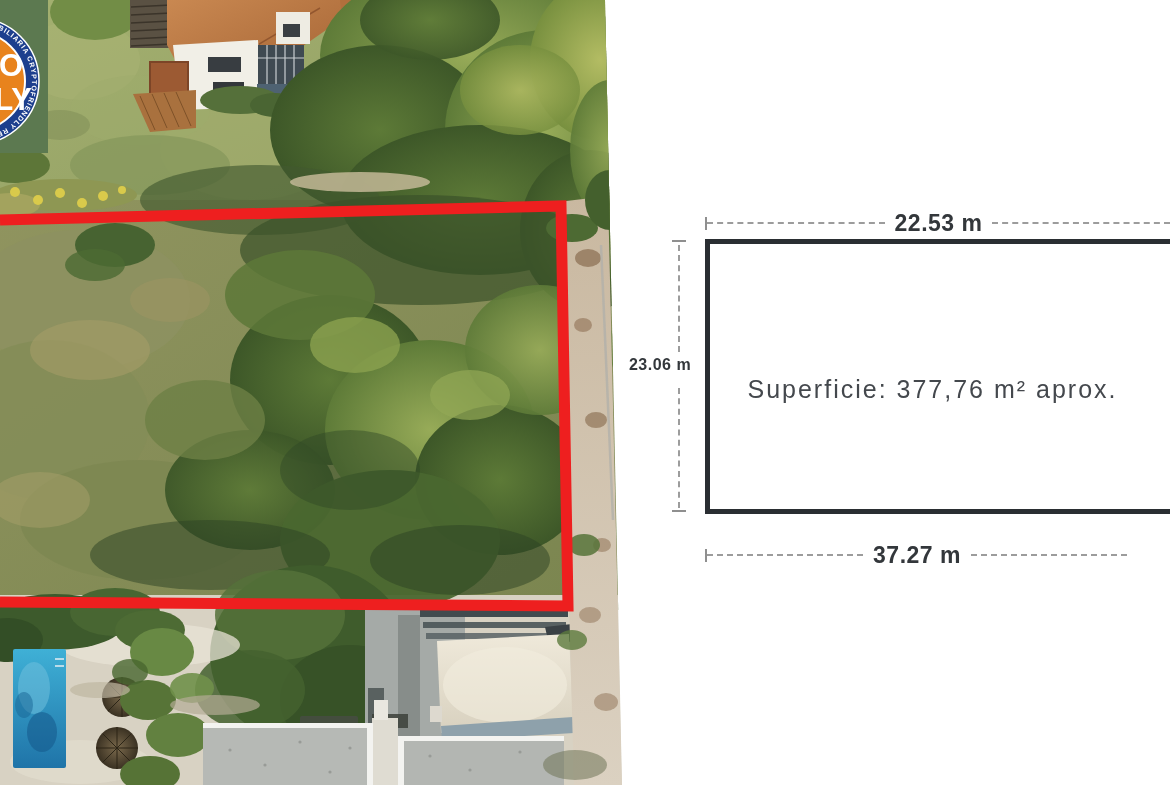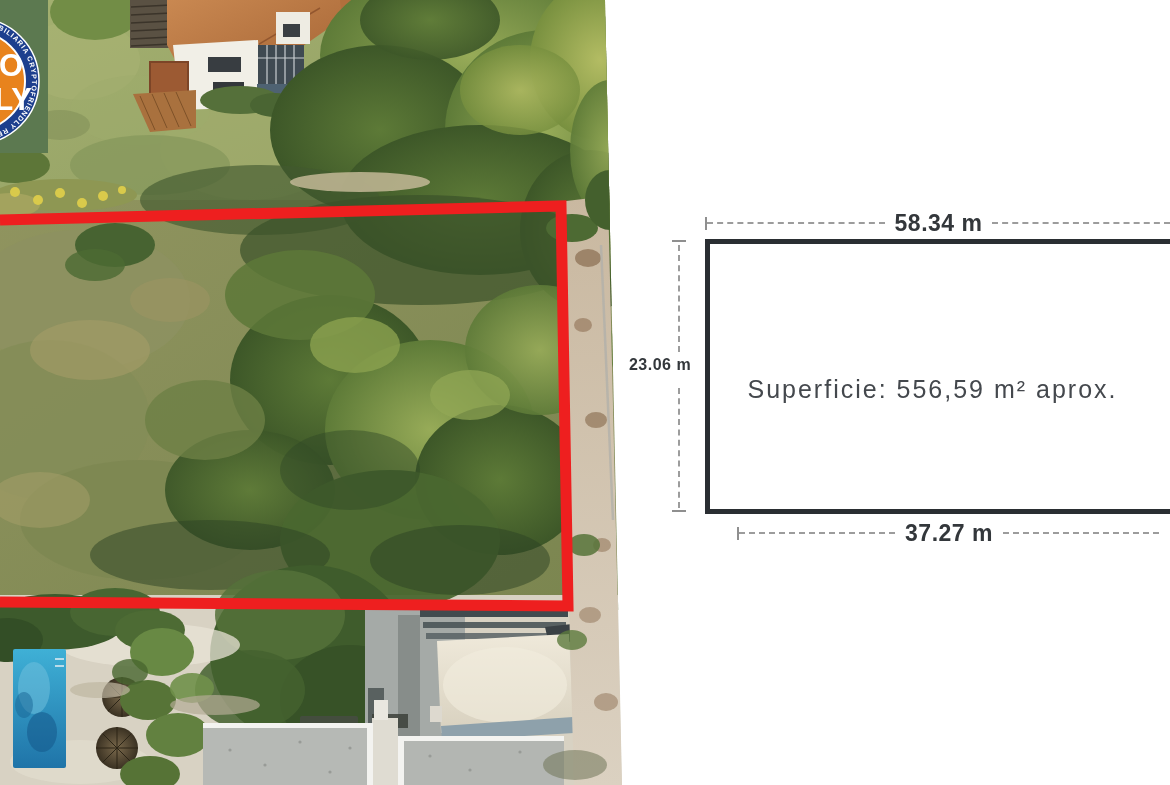--- a/index.html
+++ b/index.html
@@ -4,21 +4,21 @@
 <style>
   html,body{margin:0;padding:0;width:1170px;height:785px;background:#ffffff;overflow:hidden;
     font-family:"Liberation Sans", sans-serif;}
   .stage{position:relative;width:1170px;height:785px;background:#fff;}
   .photo-wrap{position:absolute;left:0;top:0;width:625px;height:785px;}
   .photo-wrap svg{display:block;}
 
   
   .dim-h{position:absolute;display:flex;align-items:center;height:20px;}
   .dim-top{left:705px;top:213px;width:465px;}
-  .dim-bottom{left:705px;top:523px;width:422px;margin-left:32px;}
+  .dim-bottom{left:705px;top:545px;width:422px;}
   .tick-v{width:2px;height:13px;background:#8f8f8f;flex:0 0 auto;}
   .dash-h{flex:1 1 auto;height:0;border-top:2px dashed #9c9c9c;}
   .dim-label{font-size:23px;font-weight:700;color:#33373b;padding:0 10px;white-space:nowrap;
     letter-spacing:.5px;line-height:1;}
   .plot-rect{position:absolute;left:705px;top:239px;width:475px;height:275px;
     border:5px solid #2a2e32;box-sizing:border-box;background:#ffffff;}
   .area-label{position:absolute;left:0;top:131px;width:445px;text-align:center;
     font-size:25px;font-weight:400;color:#44484d;letter-spacing:2px;white-space:nowrap;}
   .vtick{position:absolute;left:672px;width:14px;height:2px;background:#8f8f8f;}
   .vtick-top{top:240px;} .vtick-bottom{top:510px;}
@@ -306,32 +306,32 @@
         </g>
       </g>
     </svg>
   </div>
 
   <div>
 
     <div class="dim-h dim-top">
       <div class="tick-v"></div>
       <div class="dash-h"></div>
-      <span class="dim-label">58.34 m</span>
+      <span class="dim-label">22.53 m</span>
       <div class="dash-h"></div>
     </div>
 
     <div class="vtick vtick-top"></div>
     <div class="vdash vdash-a"></div>
     <span class="left-dim-label">23.06 m</span>
     <div class="vdash vdash-b"></div>
     <div class="vtick vtick-bottom"></div>
 
     <div class="plot-rect">
-      <div class="area-label">Superficie: 556,59 m² aprox.</div>
+      <div class="area-label">Superficie: 377,76 m² aprox.</div>
     </div>
 
     <div class="dim-h dim-bottom">
       <div class="tick-v"></div>
       <div class="dash-h"></div>
       <span class="dim-label">37.27 m</span>
       <div class="dash-h"></div>
     </div>
 
   </div>

